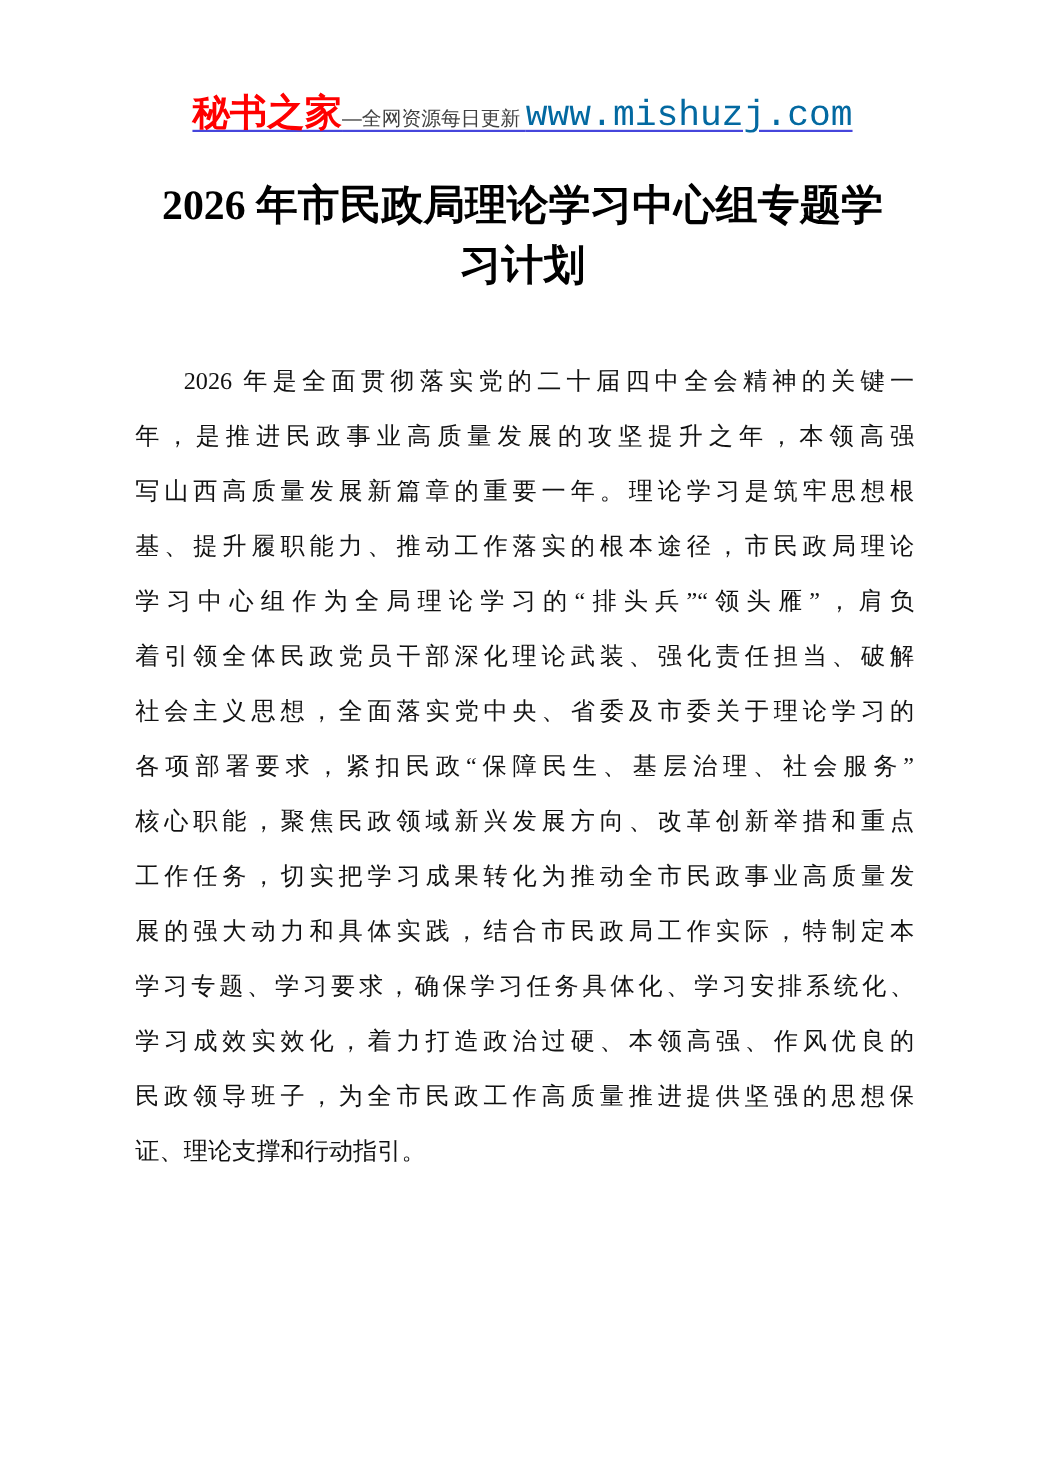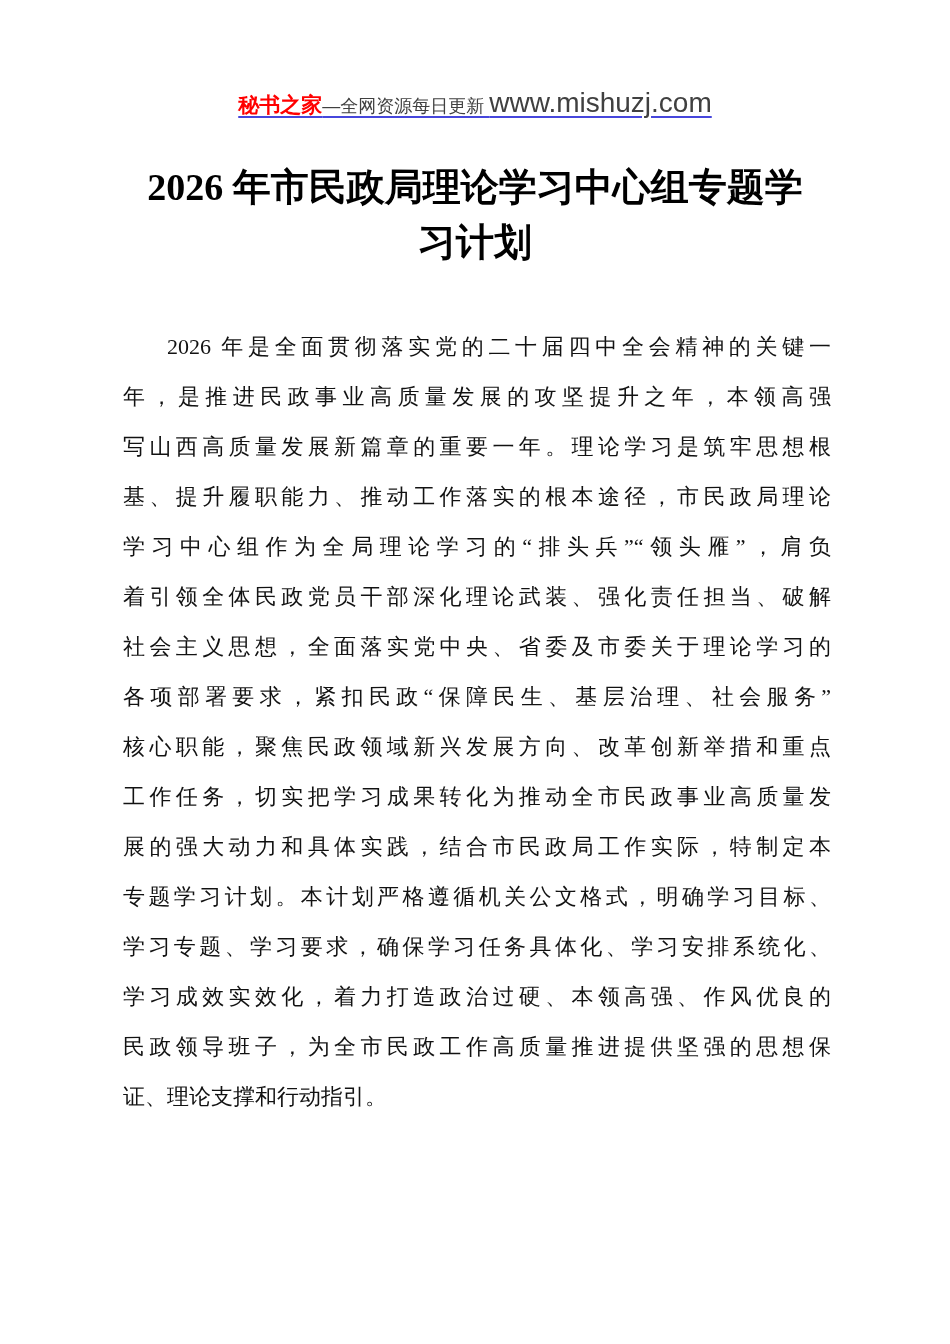--- a/index.html
+++ b/index.html
@@ -26,32 +26,32 @@
   .site-header .underline-wrap {
     display: inline;
     text-decoration: underline;
     text-decoration-color: #4646dc;
     text-decoration-thickness: 1.5px;
     text-underline-offset: 4px;
   }
   .site-name {
     color: #ff0000;
     font-weight: bold;
-    font-size: 21px;
+    font-size: 34px;
     font-family: "Liberation Sans", "DejaVu Sans", sans-serif;
   }
   .site-tagline {
     color: #404040;
     font-size: 18px;
     font-weight: normal;
   }
   .site-url {
-    color: #404040;
-    font-size: 28px;
-    font-family: Liberation Sans, sans-serif;
+    color: #0369a1;
+    font-size: 33px;
+    font-family: Liberation Mono, monospace;
   }
   
   .doc-title {
     width: 680px;
     margin: 40px auto 0 auto;
     text-align: center;
     font-family: "Liberation Serif", "DejaVu Serif", serif;
     font-weight: bold;
     font-size: 38px;
     line-height: 55px;
@@ -99,20 +99,19 @@
     <div class="body-line">年，是推进民政事业高质量发展的攻坚提升之年，本领高强</div>
     <div class="body-line">写山西高质量发展新篇章的重要一年。理论学习是筑牢思想根</div>
     <div class="body-line">基、提升履职能力、推动工作落实的根本途径，市民政局理论</div>
     <div class="body-line">学习中心组作为全局理论学习的“排头兵”“领头雁”，肩负</div>
     <div class="body-line">着引领全体民政党员干部深化理论武装、强化责任担当、破解</div>
     <div class="body-line">社会主义思想，全面落实党中央、省委及市委关于理论学习的</div>
     <div class="body-line">各项部署要求，紧扣民政“保障民生、基层治理、社会服务”</div>
     <div class="body-line">核心职能，聚焦民政领域新兴发展方向、改革创新举措和重点</div>
     <div class="body-line">工作任务，切实把学习成果转化为推动全市民政事业高质量发</div>
     <div class="body-line">展的强大动力和具体实践，结合市民政局工作实际，特制定本</div>
-    <div class="body-line">专题学习计划。本计划严格遵循机关公文格式，明确学习目标、</div>
     <div class="body-line">学习专题、学习要求，确保学习任务具体化、学习安排系统化、</div>
     <div class="body-line">学习成效实效化，着力打造政治过硬、本领高强、作风优良的</div>
     <div class="body-line">民政领导班子，为全市民政工作高质量推进提供坚强的思想保</div>
     <div class="body-line last">证、理论支撑和行动指引。</div>
   </div>
 
 </div>
 
 </body></html>

